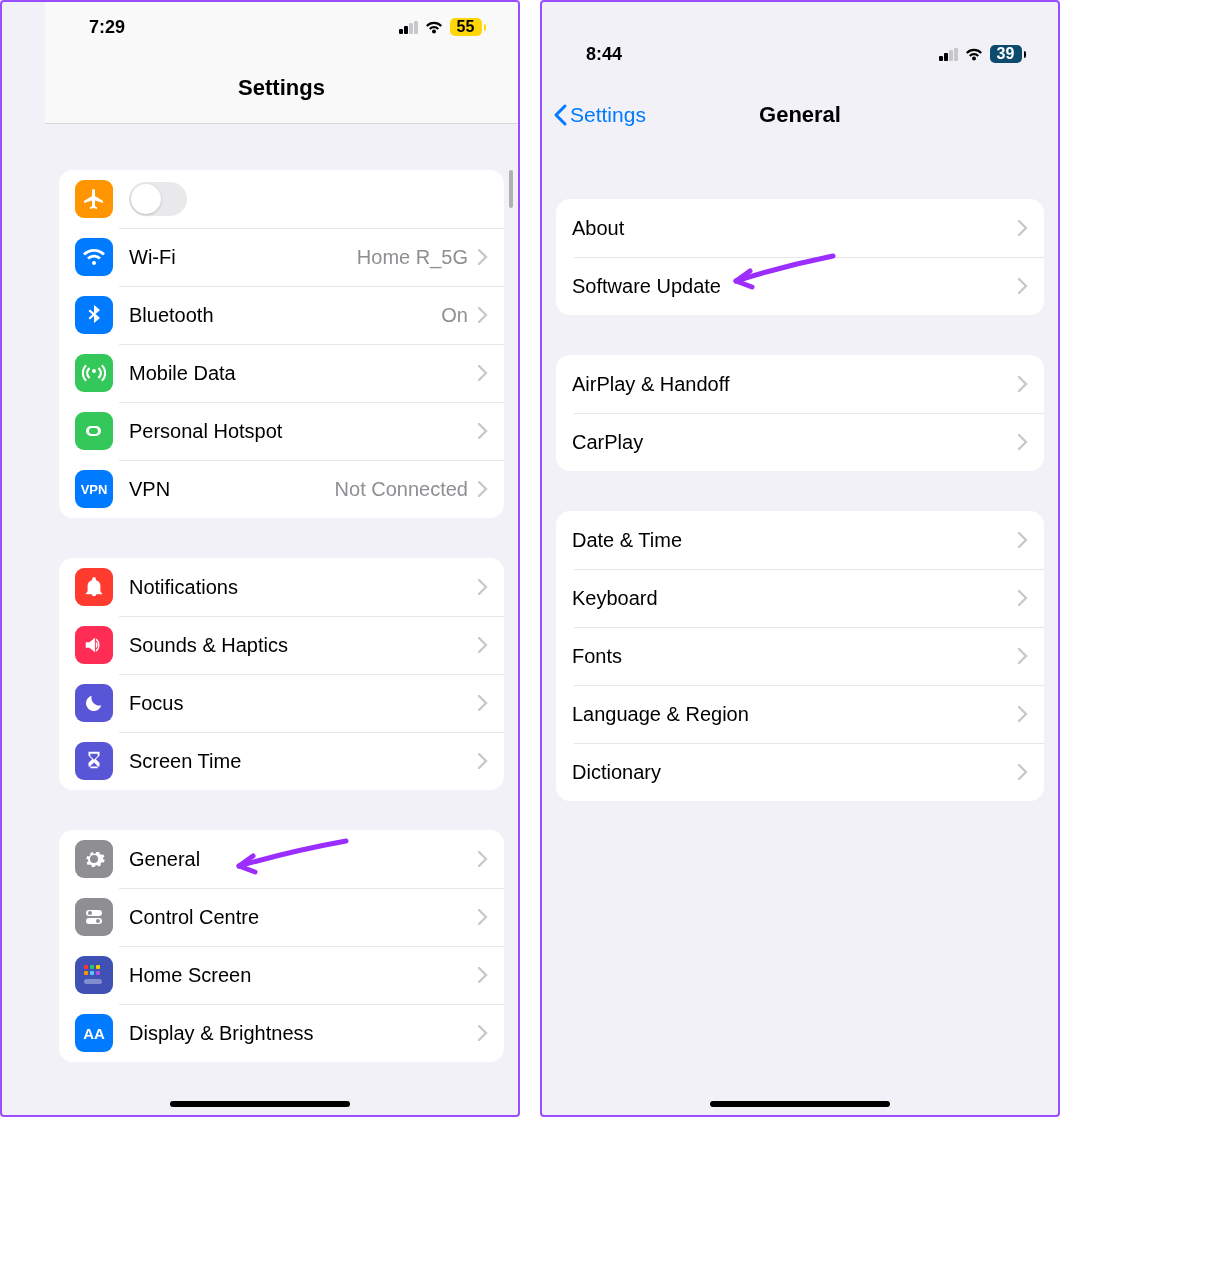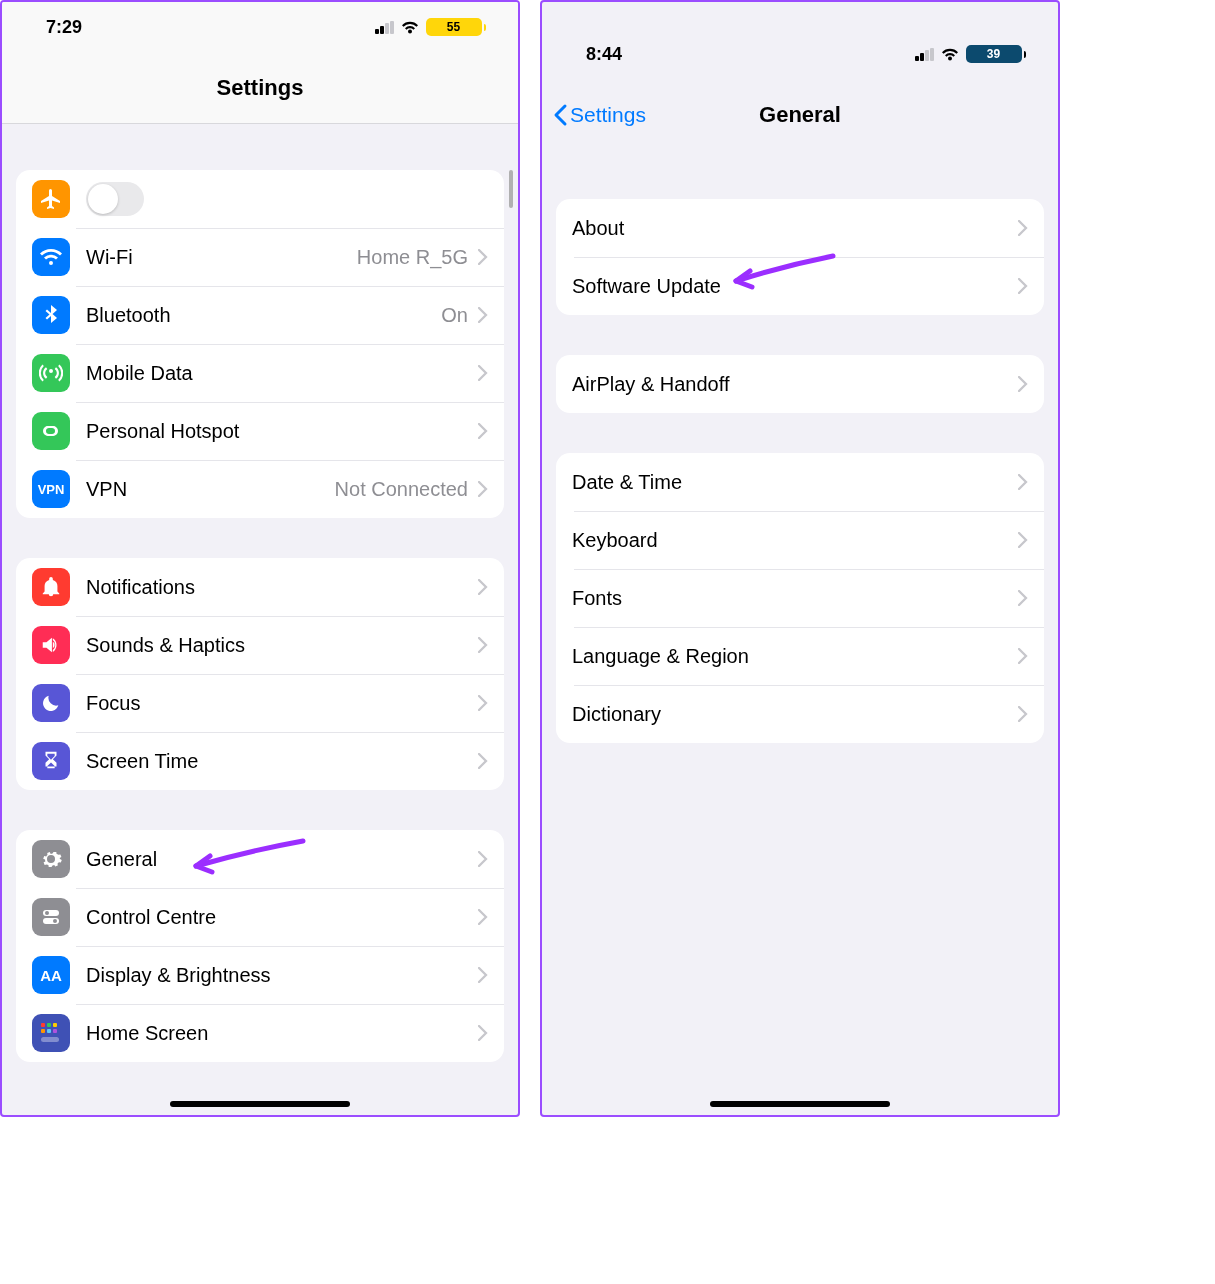--- a/index.html
+++ b/index.html
@@ -13,21 +13,21 @@
   }
   .phone {
     width: 520px;
     height: 1117px;
     border: 2px solid #9b4dff;
     border-radius: 4px;
     background: #f2f1f7;
     overflow: hidden;
     position: relative;
   }
-  .phone-left { margin-left: 0; }
+  .phone-left { margin-left: 0; padding-left: 43px; }
   .status-bar {
     height: 50px;
     display: flex;
     align-items: center;
     justify-content: space-between;
     padding: 0 32px 0 44px;
     background: #f9f9f9;
     font-size: 18px;
     font-weight: 600;
     color: #000;
@@ -39,23 +39,23 @@
   }
   .bars span {
     width: 3.5px; background:#000; border-radius: 1px;
   }
   .bars span.dim { background:#c7c7cc; }
   .wifi-ic svg { display:block; }
   .batt {
     display:flex; align-items:center; gap:2px;
   }
   .batt-body {
-    width: 56px; height: 18px; border-radius: 5px;
+    width: 32px; height: 18px; border-radius: 5px;
     display:flex; align-items:center; justify-content:center;
-    font-size: 12px; font-weight: 700;
+    font-size: 16px; font-weight: 700;
   }
   .batt-cap { width:2.5px; height:7px; border-radius: 0 2px 2px 0; }
   .batt-yellow .batt-body { background:#ffd60a; color:#000; }
   .batt-yellow .batt-cap { background:#ffd60a; }
   .batt-dark .batt-body { background:#0c4a6e; color:#fff; }
   .batt-dark .batt-cap { background:#000; }
 
   .nav-bar {
     height: 72px;
     background: #f9f9f9;
@@ -335,43 +335,43 @@
             </svg>
         </span>
         <span class="label">Control Centre</span>
         <span class="chev">
             <svg width="10" height="16" viewBox="0 0 10 16">
               <path d="M1 1l7 7-7 7" stroke="currentColor" stroke-width="2.3" fill="none" stroke-linecap="round"></path>
             </svg>
           </span>
       </div>
       <div class="row">
-        <span class="icon bg-aa">
-          <span style="color:#fff;font-weight:600;font-size:15px;">AA</span>
-        </span>
-        <span class="label">Display &amp; Brightness</span>
-        <span class="chev">
-            <svg width="10" height="16" viewBox="0 0 10 16">
-              <path d="M1 1l7 7-7 7" stroke="currentColor" stroke-width="2.3" fill="none" stroke-linecap="round"></path>
-            </svg>
-          </span>
-      </div>
-      <div class="row">
         <span class="icon bg-home">
           <svg width="26" height="26" viewBox="0 0 26 26">
               <rect x="3" y="3" width="4" height="4" rx="1" fill="#ff3b30"></rect>
               <rect x="9" y="3" width="4" height="4" rx="1" fill="#34c759"></rect>
               <rect x="15" y="3" width="4" height="4" rx="1" fill="#ffcc00"></rect>
               <rect x="3" y="9" width="4" height="4" rx="1" fill="#ff9500"></rect>
               <rect x="9" y="9" width="4" height="4" rx="1" fill="#5ac8fa"></rect>
               <rect x="15" y="9" width="4" height="4" rx="1" fill="#af52de"></rect>
               <rect x="3" y="17" width="18" height="5" rx="2.5" fill="rgba(255,255,255,0.35)"></rect>
             </svg>
         </span>
         <span class="label">Home Screen</span>
+        <span class="chev">
+            <svg width="10" height="16" viewBox="0 0 10 16">
+              <path d="M1 1l7 7-7 7" stroke="currentColor" stroke-width="2.3" fill="none" stroke-linecap="round"></path>
+            </svg>
+          </span>
+      </div>
+      <div class="row">
+        <span class="icon bg-aa">
+          <span style="color:#fff;font-weight:600;font-size:15px;">AA</span>
+        </span>
+        <span class="label">Display &amp; Brightness</span>
         <span class="chev">
             <svg width="10" height="16" viewBox="0 0 10 16">
               <path d="M1 1l7 7-7 7" stroke="currentColor" stroke-width="2.3" fill="none" stroke-linecap="round"></path>
             </svg>
           </span>
       </div>
     </div>
   </div>
   <div class="home-ind"></div>
 </div>
@@ -435,20 +435,28 @@
 
     <div class="group">
       <div class="row no-icon">
         <span class="label">AirPlay &amp; Handoff</span>
         <span class="chev">
             <svg width="10" height="16" viewBox="0 0 10 16">
               <path d="M1 1l7 7-7 7" stroke="currentColor" stroke-width="2.3" fill="none" stroke-linecap="round"></path>
             </svg>
           </span>
       </div>
+      <div class="row no-icon">
+        <span class="label">CarPlay</span>
+        <span class="chev">
+            <svg width="10" height="16" viewBox="0 0 10 16">
+              <path d="M1 1l7 7-7 7" stroke="currentColor" stroke-width="2.3" fill="none" stroke-linecap="round"></path>
+            </svg>
+          </span>
+      </div>
     </div>
 
 
     <div class="group">
       <div class="row no-icon">
         <span class="label">Date &amp; Time</span>
         <span class="chev">
             <svg width="10" height="16" viewBox="0 0 10 16">
               <path d="M1 1l7 7-7 7" stroke="currentColor" stroke-width="2.3" fill="none" stroke-linecap="round"></path>
             </svg>

